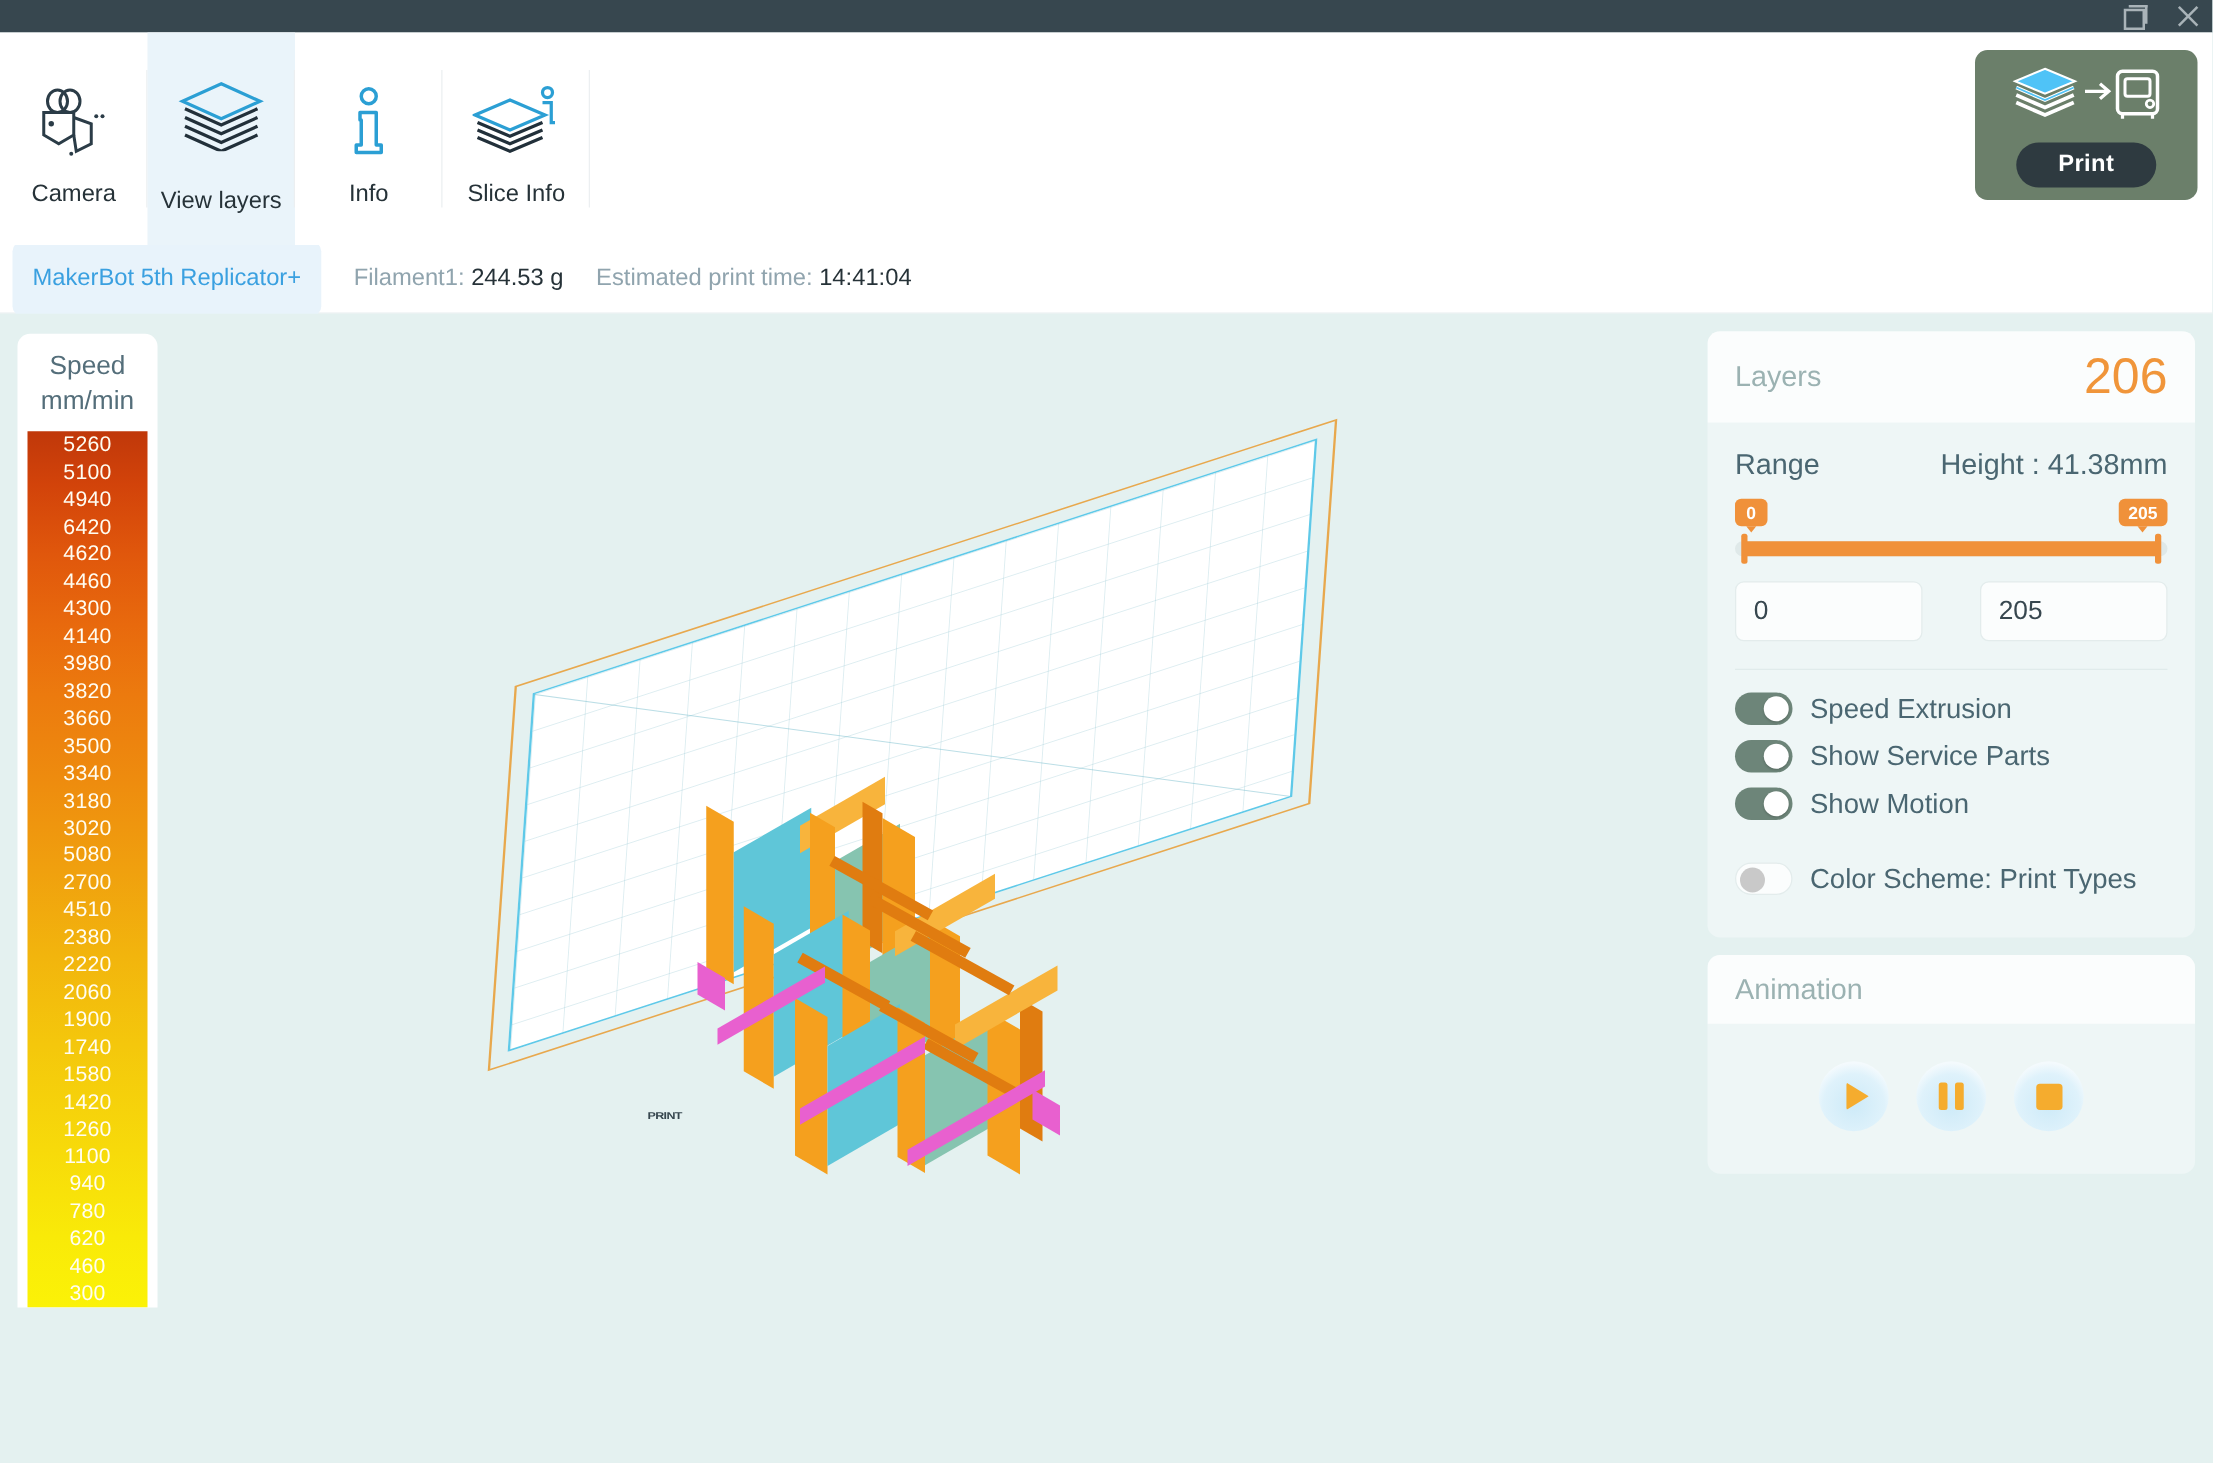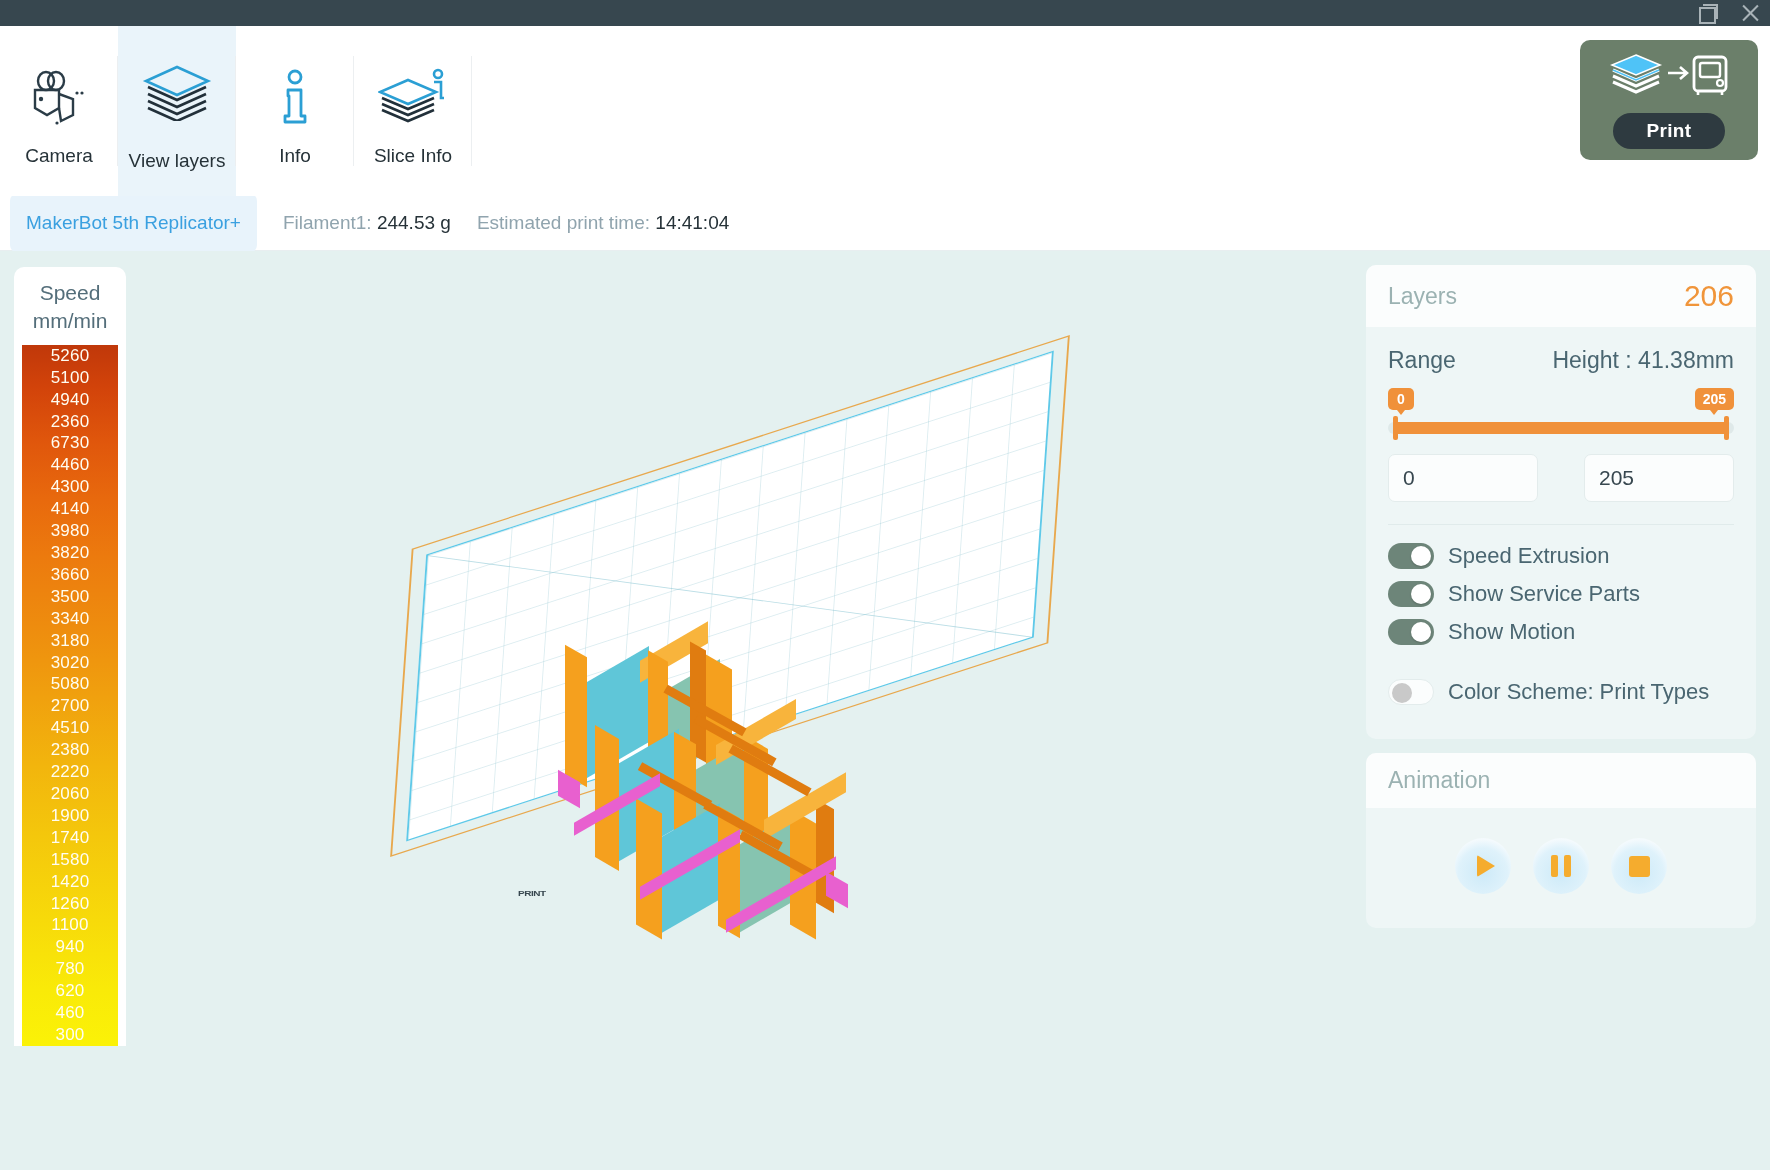--- a/index.html
+++ b/index.html
@@ -140,21 +140,21 @@
   .top-l { background: #f8b43c; }
 
   
   .rpanel { position: absolute; right: 14px; top: 14px; width: 390px; }
   .card { background: #eef6f6; border-radius: 10px; margin-bottom: 14px; overflow: hidden; }
   .card-head {
     background: #fbfdfd; padding: 14px 22px;
     display: flex; align-items: center; justify-content: space-between;
   }
   .card-head .h-title { font-size: 23px; color: #9bb2b2; }
-  .card-head .h-val { font-size: 30px; color: #f0953a; }
+  .card-head .h-val { font-size: 40px; color: #f0953a; }
   .card-body { padding: 20px 22px 22px; }
 
   .row-between { display: flex; align-items: center; justify-content: space-between; }
   .range-label { font-size: 23px; color: #4a6671; }
   .height-label { font-size: 23px; color: #4a6671; }
 
   .slider-zone { position: relative; height: 60px; margin-top: 14px; }
   .bubble {
     position: absolute; top: 0; background: #f0913a; color: #fff;
     font-size: 14px; border-radius: 5px; padding: 3px 8px; min-width: 26px;
@@ -371,22 +371,22 @@
 
   <div class="legend">
     <div class="legend-title">
       <div>Speed</div>
       <div>mm/min</div>
     </div>
     <div class="legend-scale">
         <span>5260</span>
         <span>5100</span>
         <span>4940</span>
-        <span>2360</span>
-        <span>6730</span>
+        <span>6420</span>
+        <span>4620</span>
         <span>4460</span>
         <span>4300</span>
         <span>4140</span>
         <span>3980</span>
         <span>3820</span>
         <span>3660</span>
         <span>3500</span>
         <span>3340</span>
         <span>3180</span>
         <span>3020</span>

